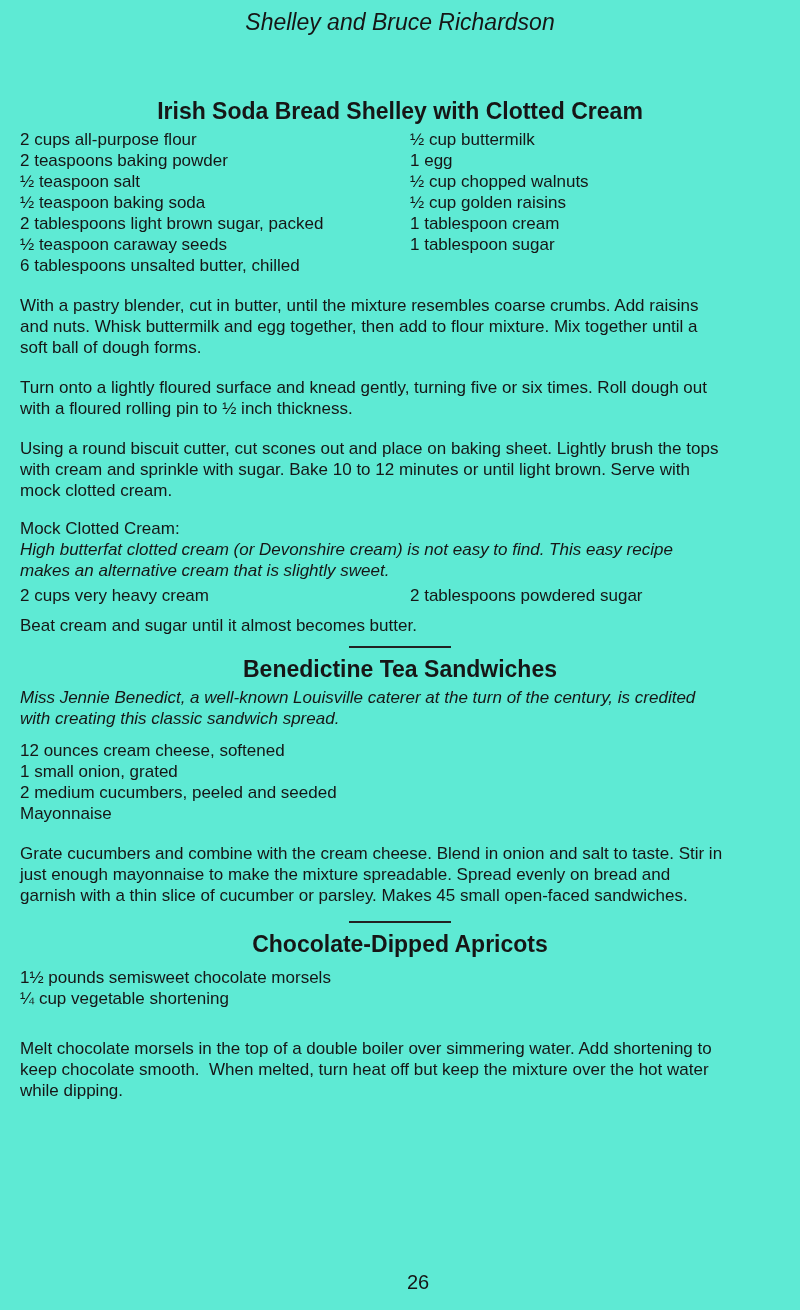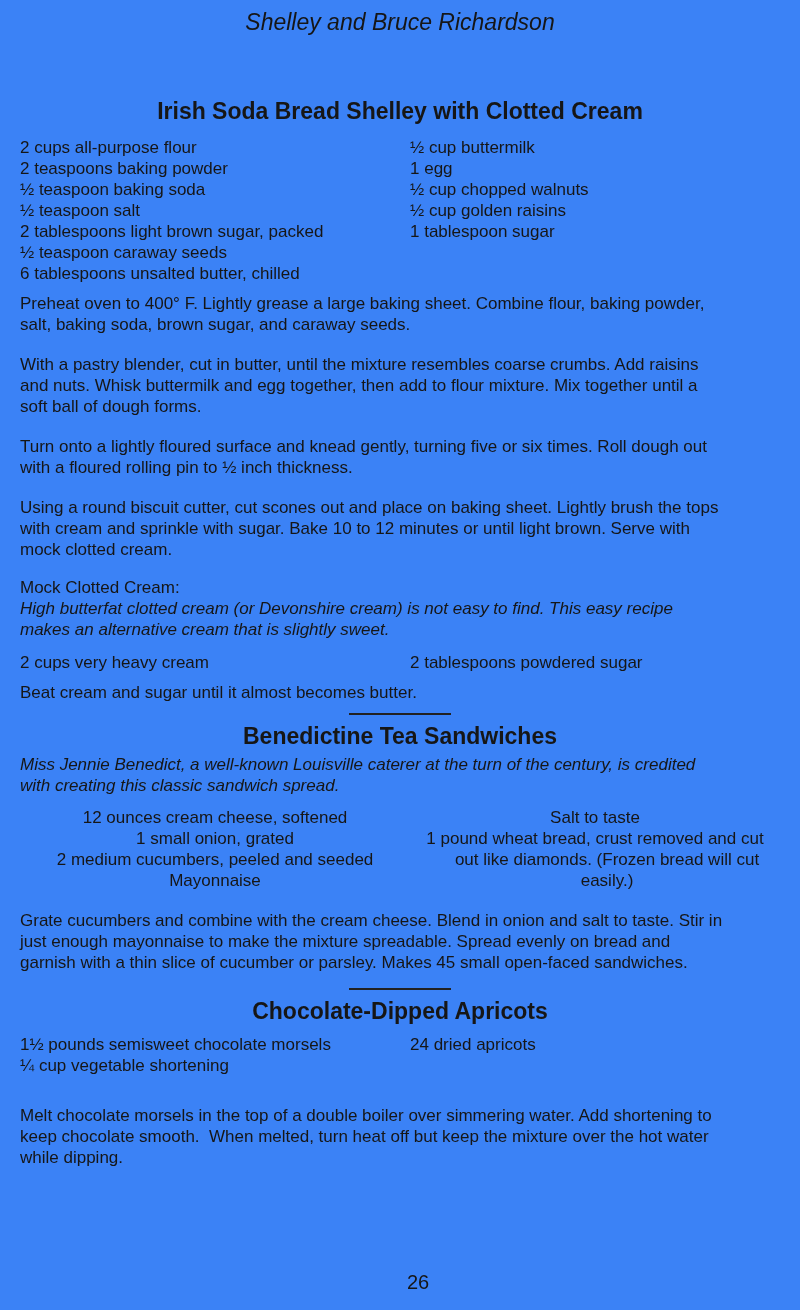--- a/index.html
+++ b/index.html
@@ -6,21 +6,21 @@
     margin: 0;
     padding: 0;
     background: #ffffff;
     color: #161616;
     font-family: "Liberation Sans", sans-serif;
   }
   .page {
     position: relative;
     width: 800px;
     height: 1310px;
-    background: #3b82f6;
+    background: #5eead4;
     overflow: hidden;
     box-sizing: border-box;
   }
   .content {
     padding: 0 20px;
   }
   .page-header {
     padding-top: 8px;
     text-align: center;
     font-style: italic;
@@ -38,21 +38,21 @@
     font-size: 17px;
     line-height: 21px;
   }
   .para {
     white-space: pre-wrap;
     margin: 19px 0 0 0;
   }
   .para-first { margin-top: 9px; }
   .ing-grid {
     display: flex;
-    margin-top: 12px;
+    margin-top: 4px;
   }
   .ing-col-left { width: 390px; flex: 0 0 390px; }
   .ing-col-right { flex: 1 1 auto; }
   .ing-line { white-space: pre-wrap; }
   .ing-hanging {
     padding-left: 24px;
     text-indent: -24px;
     white-space: pre-wrap;
   }
   .sub-heading {
@@ -69,21 +69,21 @@
   .mock-ing { }
   .mock-instruction { margin-top: 9px; white-space: pre-wrap; }
   .divider {
     width: 102px;
     height: 2px;
     background: #222222;
     margin: 10px auto 8px auto;
   }
   .divider-2 { margin-top: 15px; }
   .note-benedictine { margin-top: 4px; }
-  .ing-grid-benedictine { margin-top: 11px; text-align: center; }
+  .ing-grid-benedictine { margin-top: 11px; }
   .para-benedictine { }
   .ing-grid-apricots { margin-top: 9px; justify-content: space-between; }
   .para-apricots-1 { margin-top: 29px; }
   .page-number {
     position: absolute;
     bottom: 16px;
     left: 18px;
     width: 100%;
     text-align: center;
     font-size: 20px;
@@ -96,37 +96,36 @@
   <div class="content">
 
     <div class="page-header">Shelley and Bruce Richardson</div>
 
     <div class="recipe-title title-scones">Irish Soda Bread Shelley with Clotted Cream</div>
 
     <div class="ing-grid body-text">
       <div class="ing-col-left">
         <div class="ing-line">2 cups all-purpose flour</div>
         <div class="ing-line">2 teaspoons baking powder</div>
+        <div class="ing-line">½ teaspoon salt</div>
         <div class="ing-line">½ teaspoon baking soda</div>
-        <div class="ing-line">½ teaspoon salt</div>
         <div class="ing-line">2 tablespoons light brown sugar, packed</div>
         <div class="ing-line">½ teaspoon caraway seeds</div>
         <div class="ing-line">6 tablespoons unsalted butter, chilled</div>
       </div>
       <div class="ing-col-right">
         <div class="ing-line">½ cup buttermilk</div>
         <div class="ing-line">1 egg</div>
         <div class="ing-line">½ cup chopped walnuts</div>
         <div class="ing-line">½ cup golden raisins</div>
+        <div class="ing-line">1 tablespoon cream</div>
         <div class="ing-line">1 tablespoon sugar</div>
       </div>
     </div>
 
-    <div class="para para-first body-text">Preheat oven to 400° F. Lightly grease a large baking sheet. Combine flour, baking powder,
-salt, baking soda, brown sugar, and caraway seeds.</div>
     <div class="para body-text">With a pastry blender, cut in butter, until the mixture resembles coarse crumbs. Add raisins
 and nuts. Whisk buttermilk and egg together, then add to flour mixture. Mix together until a
 soft ball of dough forms.</div>
     <div class="para body-text">Turn onto a lightly floured surface and knead gently, turning five or six times. Roll dough out
 with a floured rolling pin to ½ inch thickness.</div>
     <div class="para body-text">Using a round biscuit cutter, cut scones out and place on baking sheet. Lightly brush the tops
 with cream and sprinkle with sugar. Bake 10 to 12 minutes or until light brown. Serve with
 mock clotted cream.</div>
 
     <div class="sub-heading">Mock Clotted Cream:</div>
@@ -150,44 +149,35 @@
     <div class="note note-benedictine body-text">Miss Jennie Benedict, a well-known Louisville caterer at the turn of the century, is credited
 with creating this classic sandwich spread.</div>
 
     <div class="ing-grid ing-grid-benedictine body-text">
       <div class="ing-col-left">
         <div class="ing-line">12 ounces cream cheese, softened</div>
         <div class="ing-line">1 small onion, grated</div>
         <div class="ing-line">2 medium cucumbers, peeled and seeded</div>
         <div class="ing-line">Mayonnaise</div>
       </div>
-      <div class="ing-col-right">
-        <div class="ing-line">Salt to taste</div>
-        <div class="ing-hanging">1 pound wheat bread, crust removed and cut
-out like diamonds. (Frozen bread will cut
-easily.)</div>
-      </div>
     </div>
 
     <div class="para para-benedictine body-text">Grate cucumbers and combine with the cream cheese. Blend in onion and salt to taste. Stir in
 just enough mayonnaise to make the mixture spreadable. Spread evenly on bread and
 garnish with a thin slice of cucumber or parsley. Makes 45 small open-faced sandwiches.</div>
 
     <div class="divider divider-2"></div>
 
     <div class="recipe-title">Chocolate-Dipped Apricots</div>
 
     <div class="ing-grid ing-grid-apricots body-text">
       <div class="ing-col-left">
         <div class="ing-line">1½ pounds semisweet chocolate morsels</div>
         <div class="ing-line">¼ cup vegetable shortening</div>
       </div>
-      <div class="ing-col-right">
-        <div class="ing-line">24 dried apricots</div>
-      </div>
     </div>
 
     <div class="para para-apricots-1 body-text">Melt chocolate morsels in the top of a double boiler over simmering water. Add shortening to
 keep chocolate smooth.  When melted, turn heat off but keep the mixture over the hot water
 while dipping.</div>
 
   </div>
 
   <div class="page-number">26</div>
 </div>

